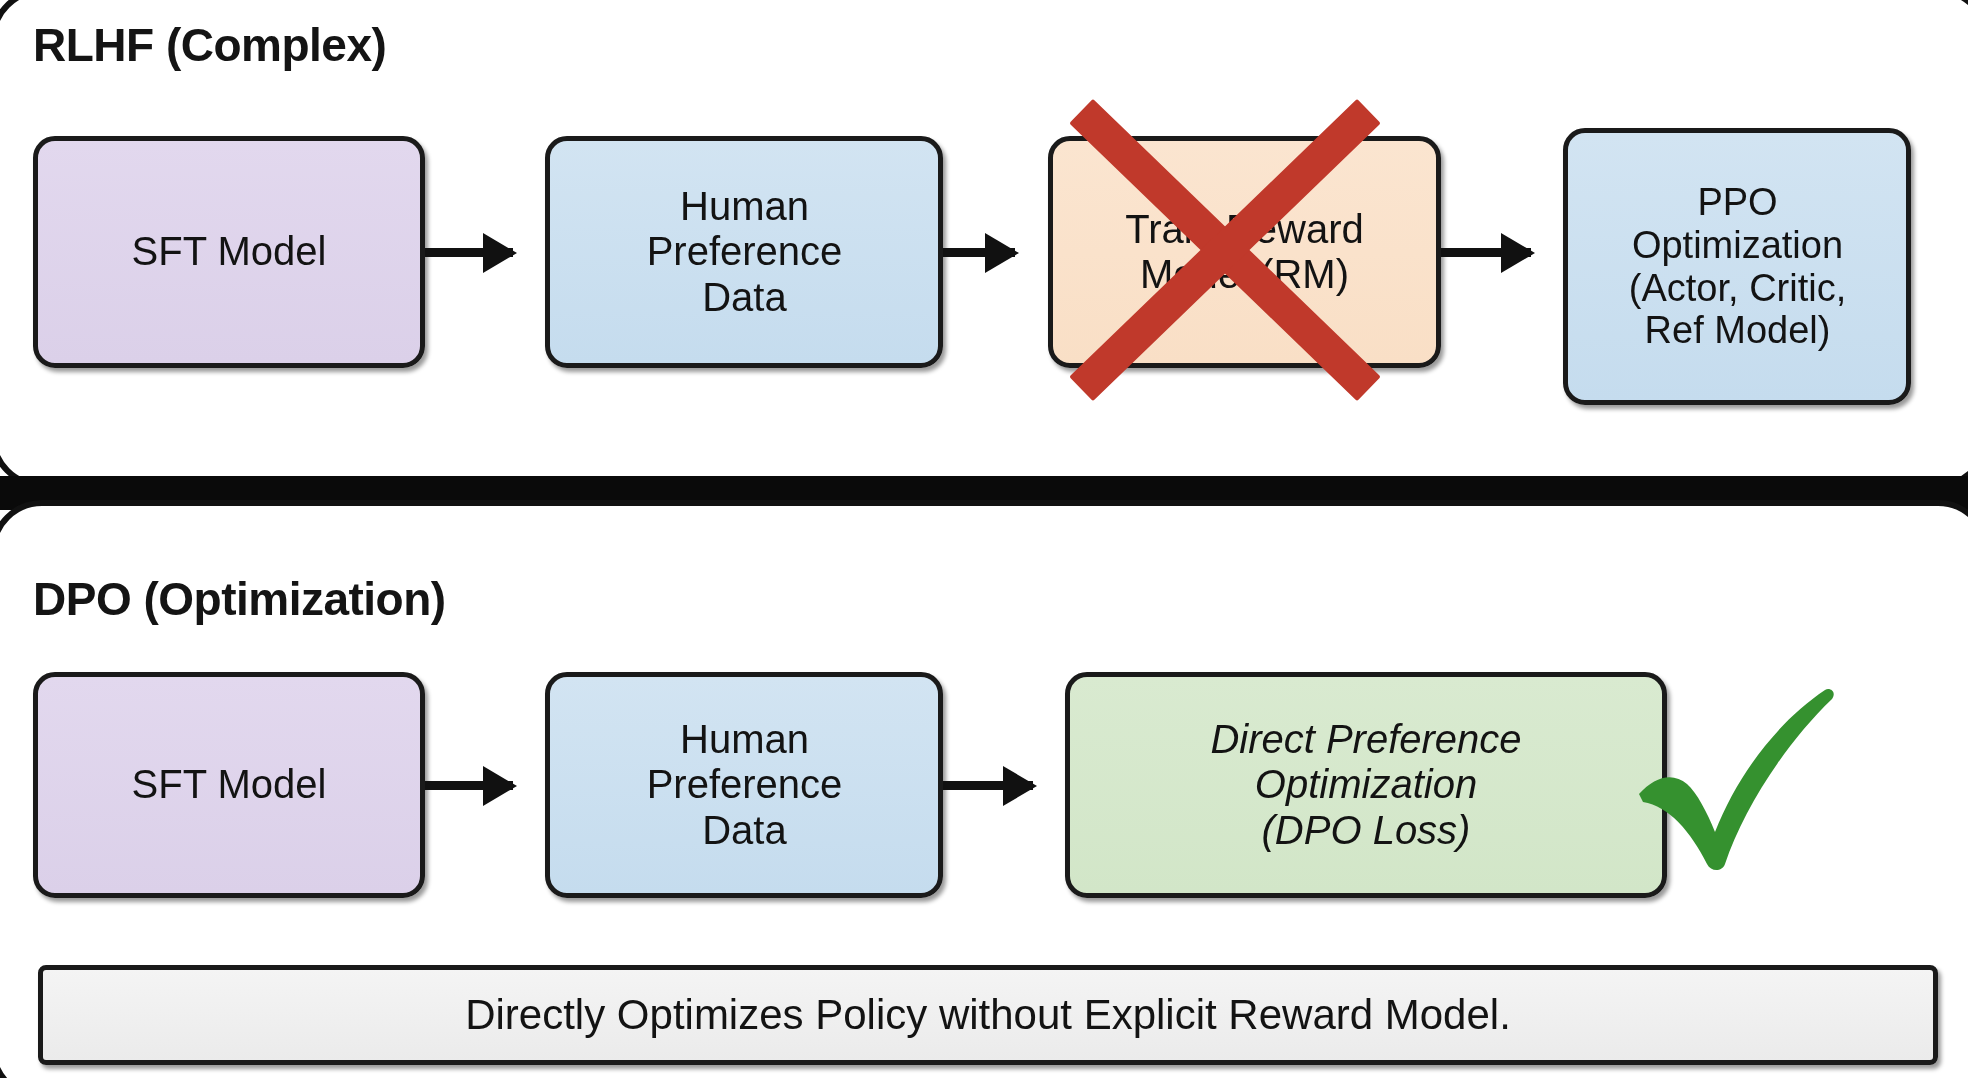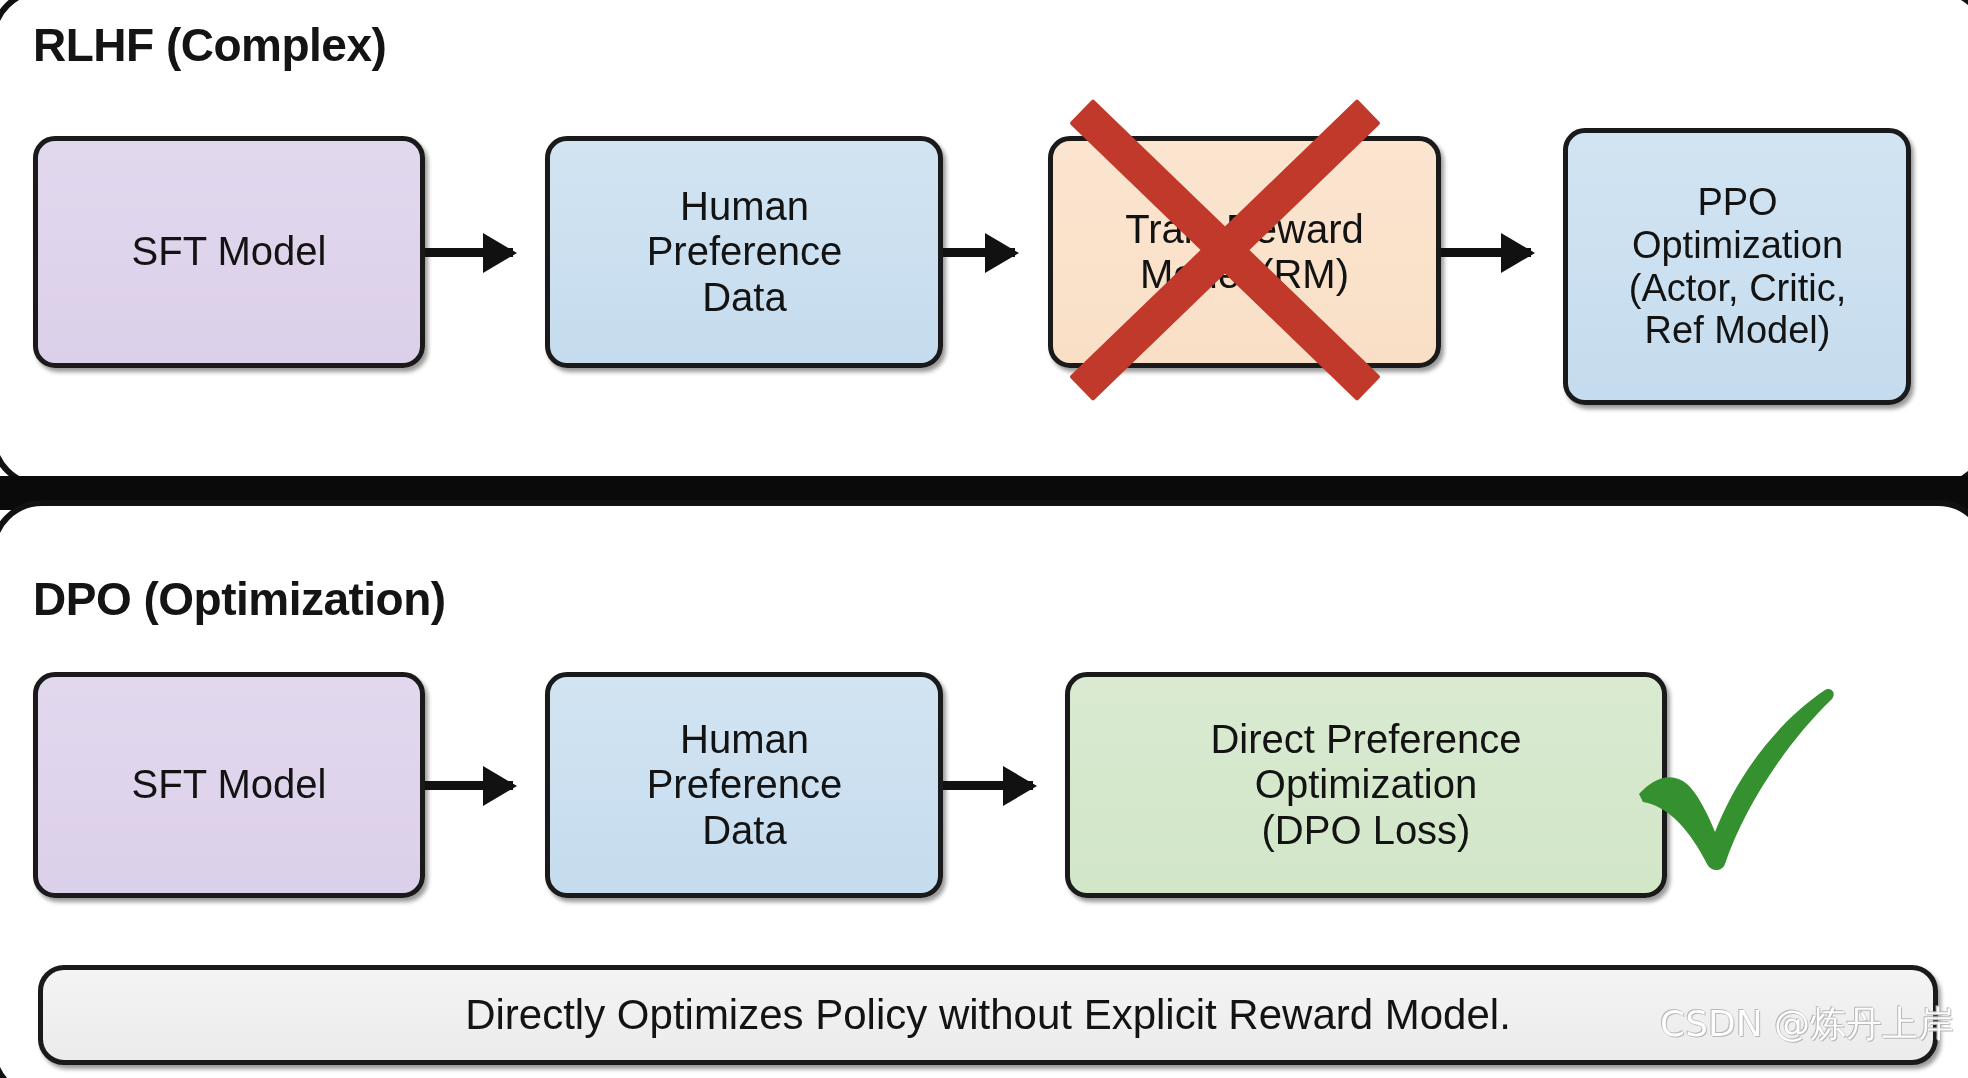--- a/index.html
+++ b/index.html
@@ -67,26 +67,26 @@
 
   
   #node-sft-1   { left:33px;  top:136px; width:392px; height:232px; }
   #node-hpd-1   { left:545px; top:136px; width:398px; height:232px; }
   #node-rm      { left:1048px;top:136px; width:393px; height:232px; }
   #node-ppo     { left:1563px;top:128px; width:348px; height:277px; font-size:38px;}
 
   
   #node-sft-2   { left:33px;  top:672px; width:392px; height:226px; }
   #node-hpd-2   { left:545px; top:672px; width:398px; height:226px; }
-  #node-dpo     { left:1065px;top:672px; width:602px; height:226px; }
+  #node-dpo     { left:1065px;top:672px; width:602px; height:226px;font-style:italic; }
 
   
   #banner{
     left:38px; top:965px; width:1900px; height:100px;
-    font-size:42px; border-radius:26px; justify-content:center;
+    font-size:42px; border-radius:8px; justify-content:center;
   }
 
   
   .arrow{position:absolute;height:9px;background:#111111;}
   .arrow::after{
     content:"";
     position:absolute;
     right:-4px; top:50%;
     transform:translateY(-50%);
     width:0;height:0;
@@ -211,15 +211,14 @@
              C 205 15, 212 20, 207 27
              C 160 72, 118 138, 100 192
              C 97 200, 86 200, 82 192
              C 66 160, 44 134, 18 130 Z" fill="#35912f"></path>
   </svg>
 
   <div class="node fill-grey" id="banner">
     <span class="label">Directly Optimizes Policy without Explicit Reward Model.</span>
   </div>
 
-  <div id="watermark">CSDN @炼丹上岸</div>
 
 </div>
 
 </body></html>

